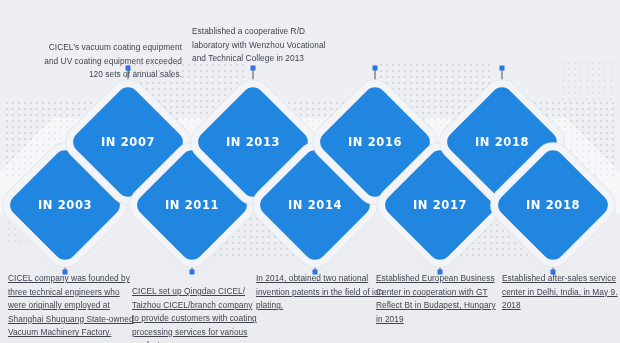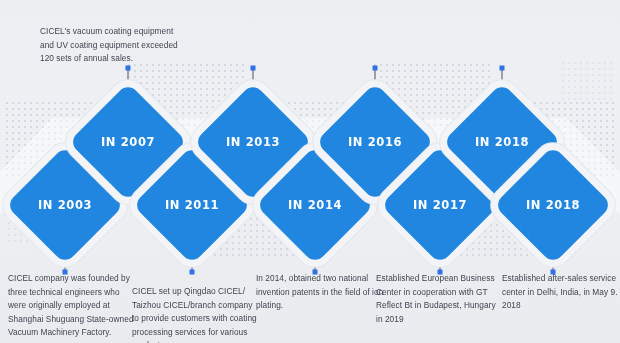--- a/index.html
+++ b/index.html
@@ -87,21 +87,21 @@
   
   .txt{
     position:absolute;
     color:#3f4450;
     font-size:8.3px;
     line-height:13.6px;
     font-family:"Liberation Sans","DejaVu Sans",sans-serif;
     letter-spacing:.05px;
   }
   .txt.top{width:142px;}
-  .txt.bot{width:128px;}
+  .txt.bot{width:128px;text-decoration:underline;}
 </style>
 </head>
 <body>
 
 <div id="canvas">
 
   <div class="bg-base"></div>
 
   <div class="dots d1"></div>
   <div class="dots d2"></div>
@@ -210,21 +210,22 @@
     </div>
     <div class="node" style="left:502px;top:142px;">
       <span class="lbl">IN 2018</span>
     </div>
     <div class="node" style="left:553px;top:205px;">
       <span class="lbl">IN 2018</span>
     </div>
 
   </div>
 
-  <div class="txt top" style="left:40px;top:25px;">CICEL's vacuum coating equipment and UV coating equipment exceeded 120 sets of annual sales.</div>
+  <div class="txt top" style="left:40px;top:41px;text-align:right;">CICEL's vacuum coating equipment and UV coating equipment exceeded 120 sets of annual sales.</div>
+  <div class="txt top" style="left:192px;top:25px;">Established a cooperative R/D laboratory with Wenzhou Vocational and Technical College in 2013</div>
 
   <div class="txt bot" style="left:8px;top:272px;">CICEL company was founded by three technical engineers who were originally employed at Shanghai Shuguang State-owned Vacuum Machinery Factory.</div>
   <div class="txt bot" style="left:132px;top:272px;margin-top:13px;">CICEL set up Qingdao CICEL/ Taizhou CICEL/branch company to provide customers with coating processing services for various products.</div>
   <div class="txt bot" style="left:256px;top:272px;">In 2014, obtained two national invention patents in the field of ion plating.</div>
   <div class="txt bot" style="left:376px;top:272px;">Established European Business Center in cooperation with GT Reflect Bt in Budapest, Hungary in 2019</div>
   <div class="txt bot" style="left:502px;top:272px;">Established after-sales service center in Delhi, India, in May 9. 2018</div>
 
 </div>
 
 </body></html>

